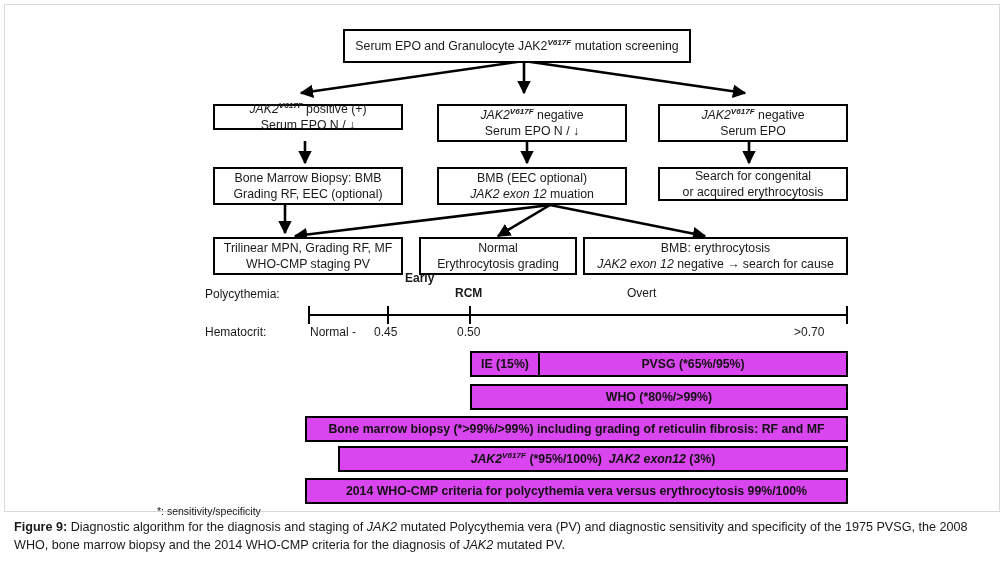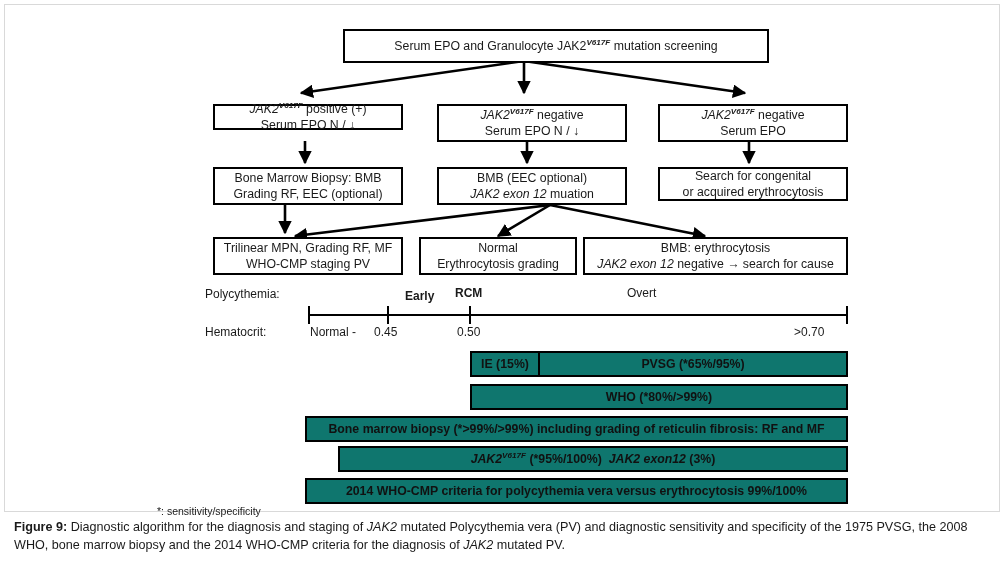--- a/index.html
+++ b/index.html
@@ -3,21 +3,21 @@
 <meta charset="utf-8">
 <style>
   html,body{margin:0;padding:0;background:#ffffff;}
   body{font-family:"Liberation Sans",sans-serif;}
   #page{position:relative;width:1004px;height:576px;background:#ffffff;overflow:hidden;}
   #figure-frame{position:absolute;left:4px;top:4px;width:996px;height:508px;border:1px solid #d9d9d9;box-sizing:border-box;background:#fff;}
   .node{position:absolute;box-sizing:border-box;border:2px solid #000;background:#fff;
         display:flex;flex-direction:column;align-items:center;justify-content:center;
         font-size:12.3px;color:#1a1a1a;line-height:1.32;text-align:center;}
   .node .ln{white-space:nowrap;}
-  .bar{position:absolute;box-sizing:border-box;border:2px solid #000;background:#0f766e;
+  .bar{position:absolute;box-sizing:border-box;border:2px solid #000;background:#d946ef;
        display:flex;align-items:center;justify-content:center;font-size:12.3px;color:#111;font-weight:bold;white-space:nowrap;}
   .bar.split{justify-content:flex-start;}
   .bar .cellA{box-sizing:border-box;border-right:2px solid #000;height:100%;display:flex;align-items:center;justify-content:center;}
   .bar .cellB{box-sizing:border-box;height:100%;display:flex;align-items:center;justify-content:center;flex:1;}
   .lbl{position:absolute;font-size:12px;color:#1a1a1a;white-space:nowrap;}
   .lbl.b{font-weight:bold;}
   .footnote{position:absolute;font-size:10.5px;color:#1a1a1a;white-space:nowrap;}
   #caption{position:absolute;left:14px;top:518px;width:976px;font-size:12.6px;color:#1a1a1a;line-height:1.45;}
   #caption b{font-weight:bold;}
   i{font-style:italic;}
@@ -55,21 +55,21 @@
 
       <g stroke="#000" stroke-width="2">
         <line x1="303" y1="310" x2="843" y2="310"></line>
         <line x1="304" y1="301" x2="304" y2="319"></line>
         <line x1="383" y1="301" x2="383" y2="319"></line>
         <line x1="465" y1="301" x2="465" y2="319"></line>
         <line x1="842" y1="301" x2="842" y2="319"></line>
       </g>
     </svg>
 
-    <div class="node" style="left:338px;top:24px;width:426px;height:34px;">
+    <div class="node" style="left:338px;top:24px;width:348px;height:34px;">
       <div class="ln"><span>Serum EPO and Granulocyte JAK2</span><sup>V617F</sup><span> mutation screening</span></div>
     </div>
 
     <div class="node" style="left:208px;top:99px;width:190px;height:26px;">
       <div class="ln"><i>JAK2</i><sup>V617F</sup><span> positive (+)</span></div>
       <div class="ln">Serum EPO N / ↓</div>
     </div>
     <div class="node" style="left:432px;top:99px;width:190px;height:38px;">
       <div class="ln"><i>JAK2</i><sup>V617F</sup><span> negative</span></div>
       <div class="ln">Serum EPO N / ↓</div>
@@ -99,21 +99,21 @@
     <div class="node" style="left:414px;top:232px;width:158px;height:38px;">
       <div class="ln">Normal</div>
       <div class="ln">Erythrocytosis grading</div>
     </div>
     <div class="node" style="left:578px;top:232px;width:265px;height:38px;">
       <div class="ln">BMB: erythrocytosis</div>
       <div class="ln"><i>JAK2 exon 12</i><span> negative → search for cause</span></div>
     </div>
 
     <div class="lbl" style="left:200px;top:282px;">Polycythemia:</div>
-    <div class="lbl b" style="left:400px;top:284px;">Early</div>
+    <div class="lbl b" style="left:400px;top:266px;">Early</div>
     <div class="lbl b" style="left:450px;top:281px;">RCM</div>
     <div class="lbl" style="left:622px;top:281px;text-align:center;">Overt</div>
 
     <div class="lbl" style="left:200px;top:320px;">Hematocrit:</div>
     <div class="lbl" style="left:305px;top:320px;">Normal -</div>
     <div class="lbl" style="left:369px;top:320px;">0.45</div>
     <div class="lbl" style="left:452px;top:320px;">0.50</div>
     <div class="lbl" style="left:789px;top:320px;">&gt;0.70</div>
 
     <div class="bar split" style="left:465px;top:346px;width:378px;height:26px;">

